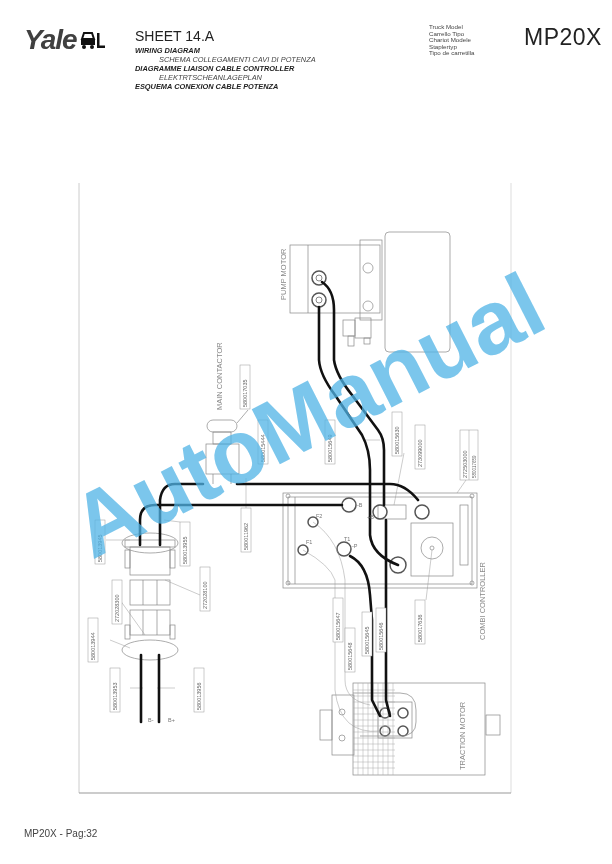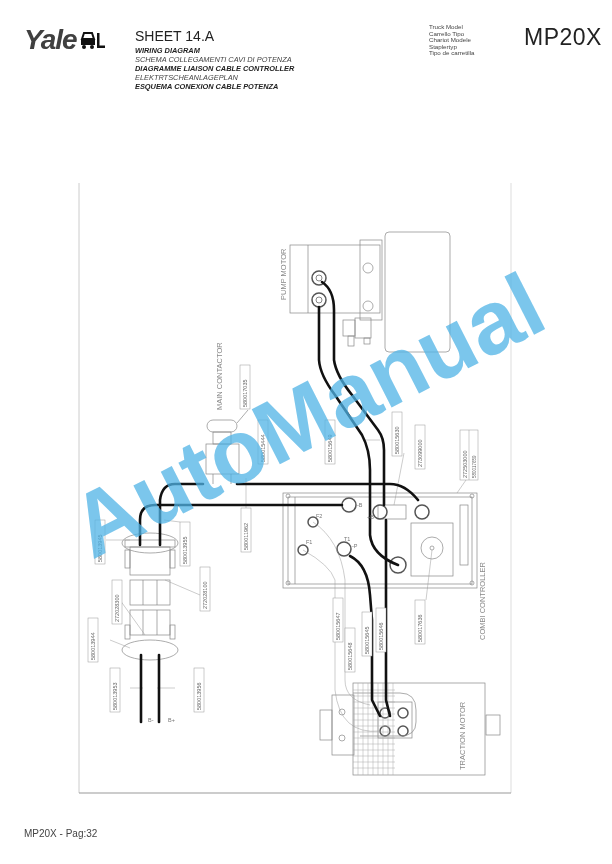--- a/index.html
+++ b/index.html
@@ -3,21 +3,21 @@
 <meta charset="utf-8">
 <style>
   html,body{margin:0;padding:0;background:#fff;}
   body{width:612px;height:864px;position:relative;overflow:hidden;font-family:"Liberation Sans",sans-serif;color:#222;}
   .logo{position:absolute;left:24px;top:24px;display:flex;align-items:center;}
   .logo-text{font-family:Liberation Sans, sans-serif;font-weight:bold;font-style:italic;font-size:28px;letter-spacing:-1px;color:#404040;}
   .logo-icon{margin-left:3px;}
   .sheet{position:absolute;left:135px;top:28px;font-size:14px;color:#222;}
   .titles{position:absolute;left:135px;top:46px;font-size:7.4px;line-height:9px;}
   .titles .b{font-weight:bold;color:#222;font-style:italic;}
-  .titles .i{font-style:italic;color:#444;}
+  .titles .i{font-style:italic;color:#444;margin-left:24px;}
   .model-labels{position:absolute;left:429px;top:24px;font-size:6.2px;line-height:6.6px;color:#444;}
   .model-code{position:absolute;left:500px;top:24px;font-size:23px;color:#222;letter-spacing:0.5px;margin-left:24px;}
   .diagram{position:absolute;left:0;top:0;}
   .footer{position:absolute;left:24px;top:828px;font-size:10px;color:#444;}
   .watermark{position:absolute;left:0;top:0;pointer-events:none;}
 </style>
 </head>
 <body>
 
 <div class="logo">

